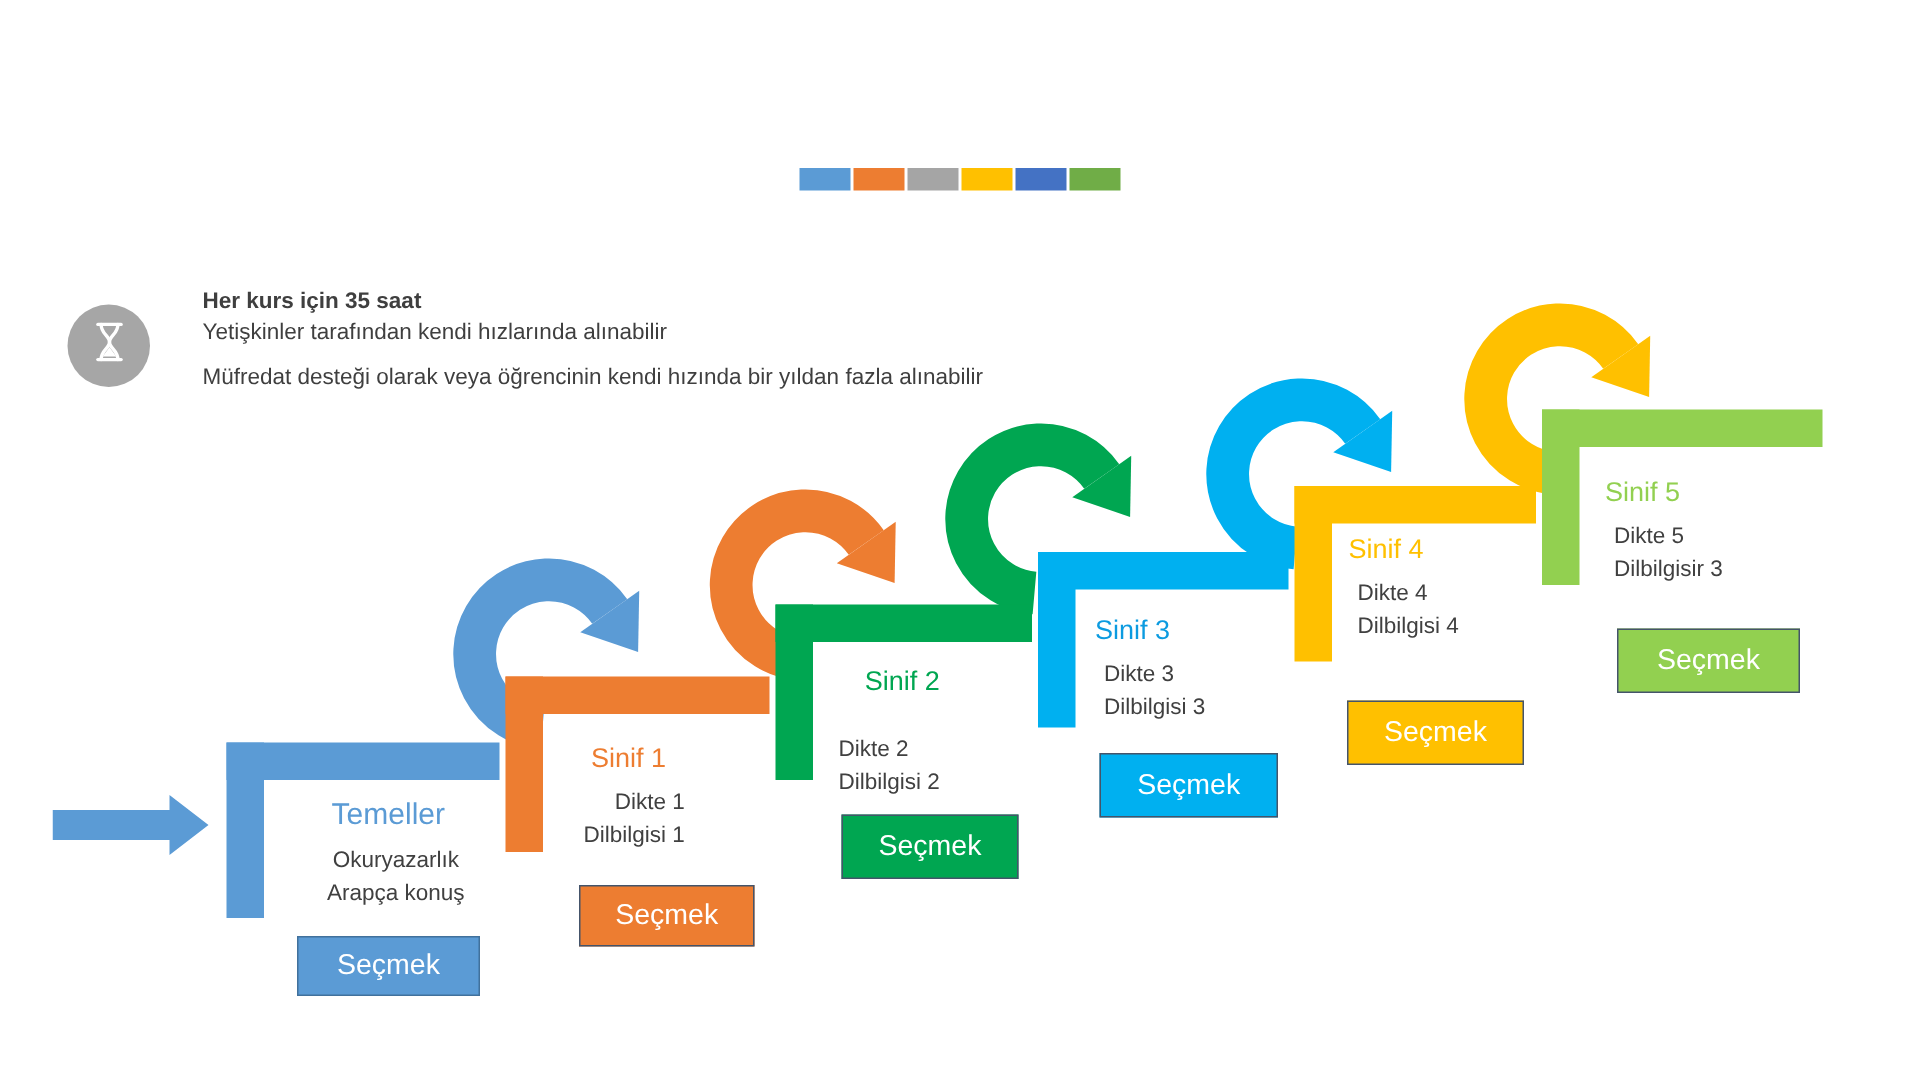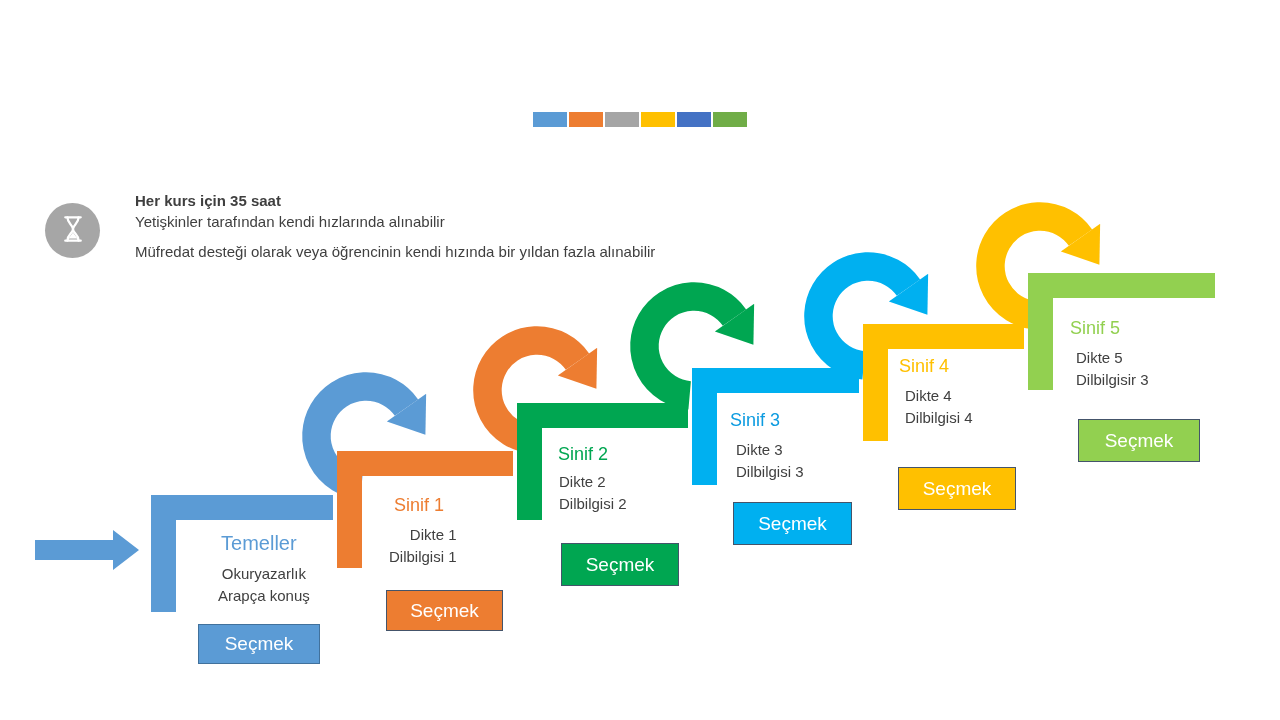--- a/index.html
+++ b/index.html
@@ -45,21 +45,21 @@
   .step-text{position:absolute;white-space:nowrap;}
   .s1 .step-text{left:55px;top:37px;text-align:center;}
   .s2 .step-text{left:52px;top:44px;}
   .s3 .step-text{left:36px;top:41px;}
   .s4 .step-text{left:38px;top:42px;}
   .s5 .step-text{left:36px;top:32px;}
   .s6 .step-text{left:42px;top:45px;}
   .step-label{font-size:18px;color:var(--lc,#555);margin-bottom:8px;}
   .s1 .step-label{font-size:20px;padding-left:2px;}
   .s2 .step-label{padding-left:5px;}
-  .s3 .step-label{padding-left:5px;margin-bottom:6px;}
+  .s3 .step-label{padding-left:5px;margin-bottom:24px;text-align:right;}
   .step-item{font-size:15px;line-height:22px;color:#404040;padding-left:6px;}
   .s1 .step-item{padding-left:12px;}
   .s2 .step-item{padding-left:0;text-align:right;}
   
   .btn{
     position:absolute;display:flex;align-items:center;justify-content:center;
     background:var(--c,#999);border:1.5px solid var(--b,#44546A);border-radius:0;
     color:#fff;font-size:19px;box-sizing:border-box;cursor:pointer;
   }
   .b1{left:198px;top:624px;width:122px;height:40px;}

